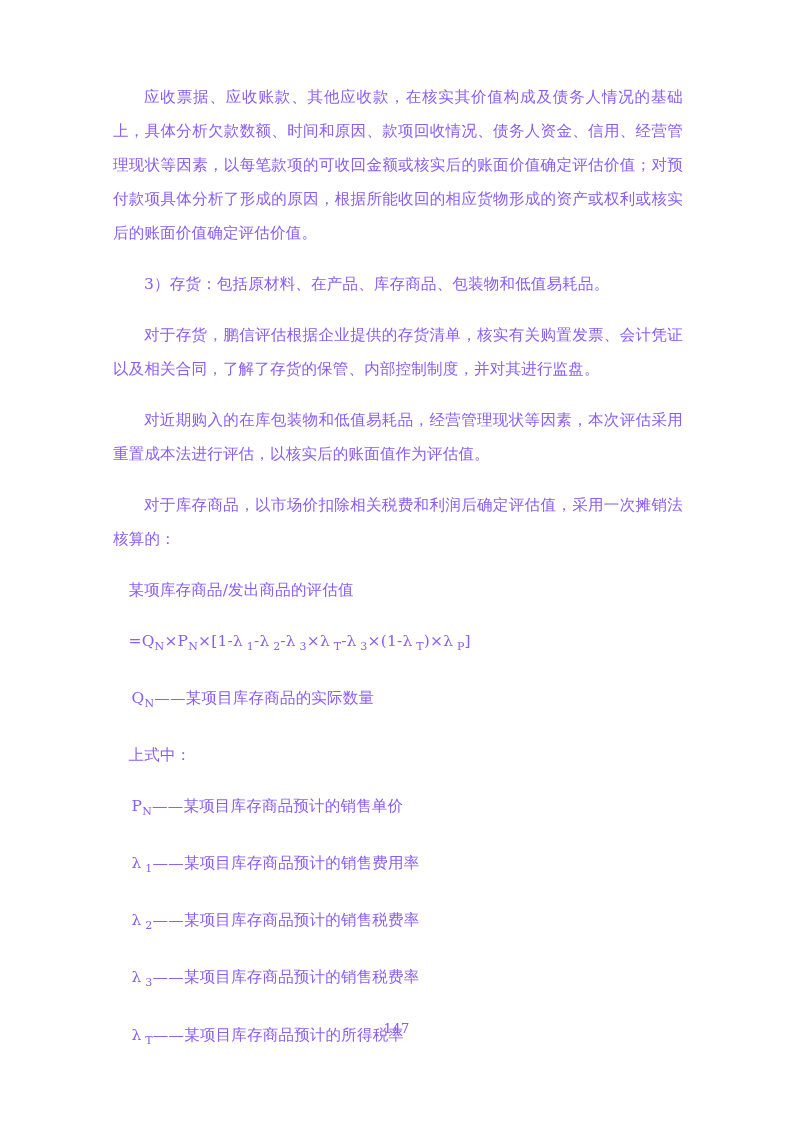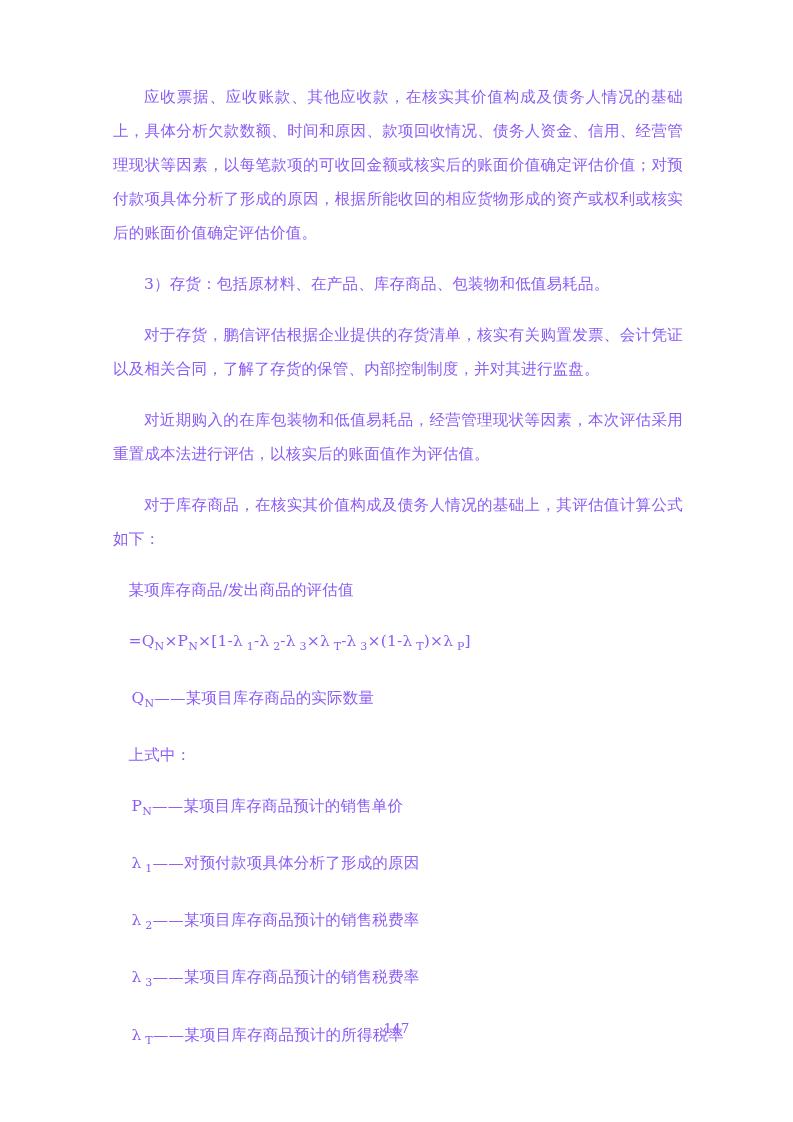--- a/index.html
+++ b/index.html
@@ -65,40 +65,40 @@
 
     <p class="para indent">应收票据、应收账款、其他应收款，在核实其价值构成及债务人情况的基础上，具体分析欠款数额、时间和原因、款项回收情况、债务人资金、信用、经营管理现状等因素，以每笔款项的可收回金额或核实后的账面价值确定评估价值；对预付款项具体分析了形成的原因，根据所能收回的相应货物形成的资产或权利或核实后的账面价值确定评估价值。</p>
 
     <p class="para indent gap">3）存货：包括原材料、在产品、库存商品、包装物和低值易耗品。</p>
 
     <p class="para indent gap">对于存货，鹏信评估根据企业提供的存货清单，核实有关购置发票、会计凭证以及相关合同，了解了存货的保管、内部控制制度，并对其进行监盘。</p>
 
 
     <p class="para indent gap">对近期购入的在库包装物和低值易耗品，经营管理现状等因素，本次评估采用重置成本法进行评估，以核实后的账面值作为评估值。</p>
 
-    <p class="para indent gap">对于库存商品，在核实其价值构成及债务人情况的基础上，其评估值计算公式如下：</p>
+    <p class="para indent gap">对于库存商品，以市场价扣除相关税费和利润后确定评估值，采用一次摊销法核算的：</p>
 
     <p class="para gap" style="text-indent:1em">某项库存商品/发出商品的评估值</p>
 
     <p class="para formula gap" style="text-indent:1em">
       <span>=Q<span class="sub">N</span>×P<span class="sub">N</span>×[1-λ<span class="sub">&nbsp;1</span>-λ<span class="sub">&nbsp;2</span>-λ<span class="sub">&nbsp;3</span>×λ<span class="sub">&nbsp;T</span>-λ<span class="sub">&nbsp;3</span>×(1-λ<span class="sub">&nbsp;T</span>)×λ<span class="sub">&nbsp;P</span>]</span>
     </p>
 
     <p class="para gap" style="text-indent:1.2em">
       <span>Q<span class="sub">N</span></span><span>——某项目库存商品的实际数量</span>
     </p>
 
     <p class="para gap" style="text-indent:1em">上式中：</p>
 
     <p class="para gap" style="text-indent:1.2em">
       <span>P<span class="sub">N</span></span><span>——某项目库存商品预计的销售单价</span>
     </p>
 
     <p class="para gap" style="text-indent:1.2em">
-      <span>λ<span class="sub">&nbsp;1</span></span><span>——对预付款项具体分析了形成的原因</span>
+      <span>λ<span class="sub">&nbsp;1</span></span><span>——某项目库存商品预计的销售费用率</span>
     </p>
 
     <p class="para gap" style="text-indent:1.2em">
       <span>λ<span class="sub">&nbsp;2</span></span><span>——某项目库存商品预计的销售税费率</span>
     </p>
 
     <p class="para gap" style="text-indent:1.2em">
       <span>λ<span class="sub">&nbsp;3</span></span><span>——某项目库存商品预计的销售税费率</span>
     </p>
 

